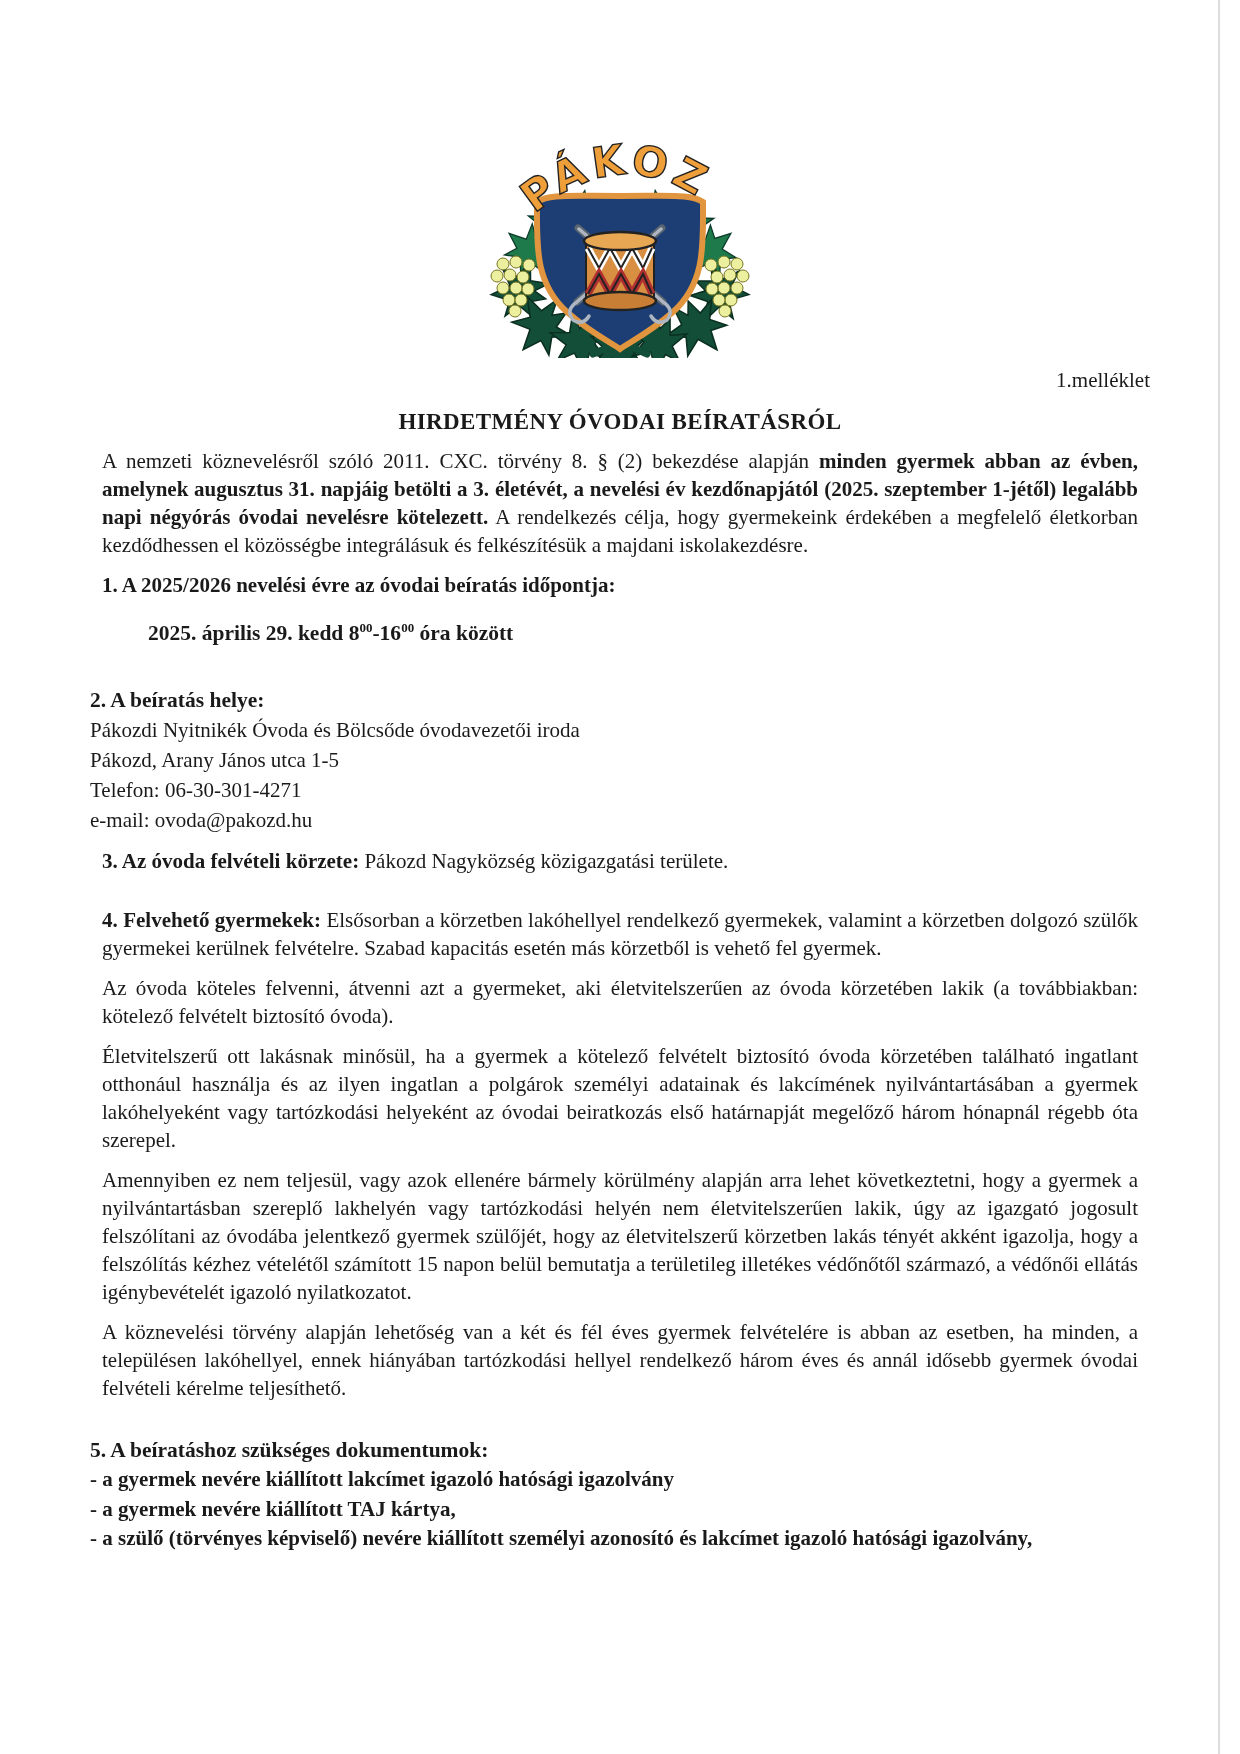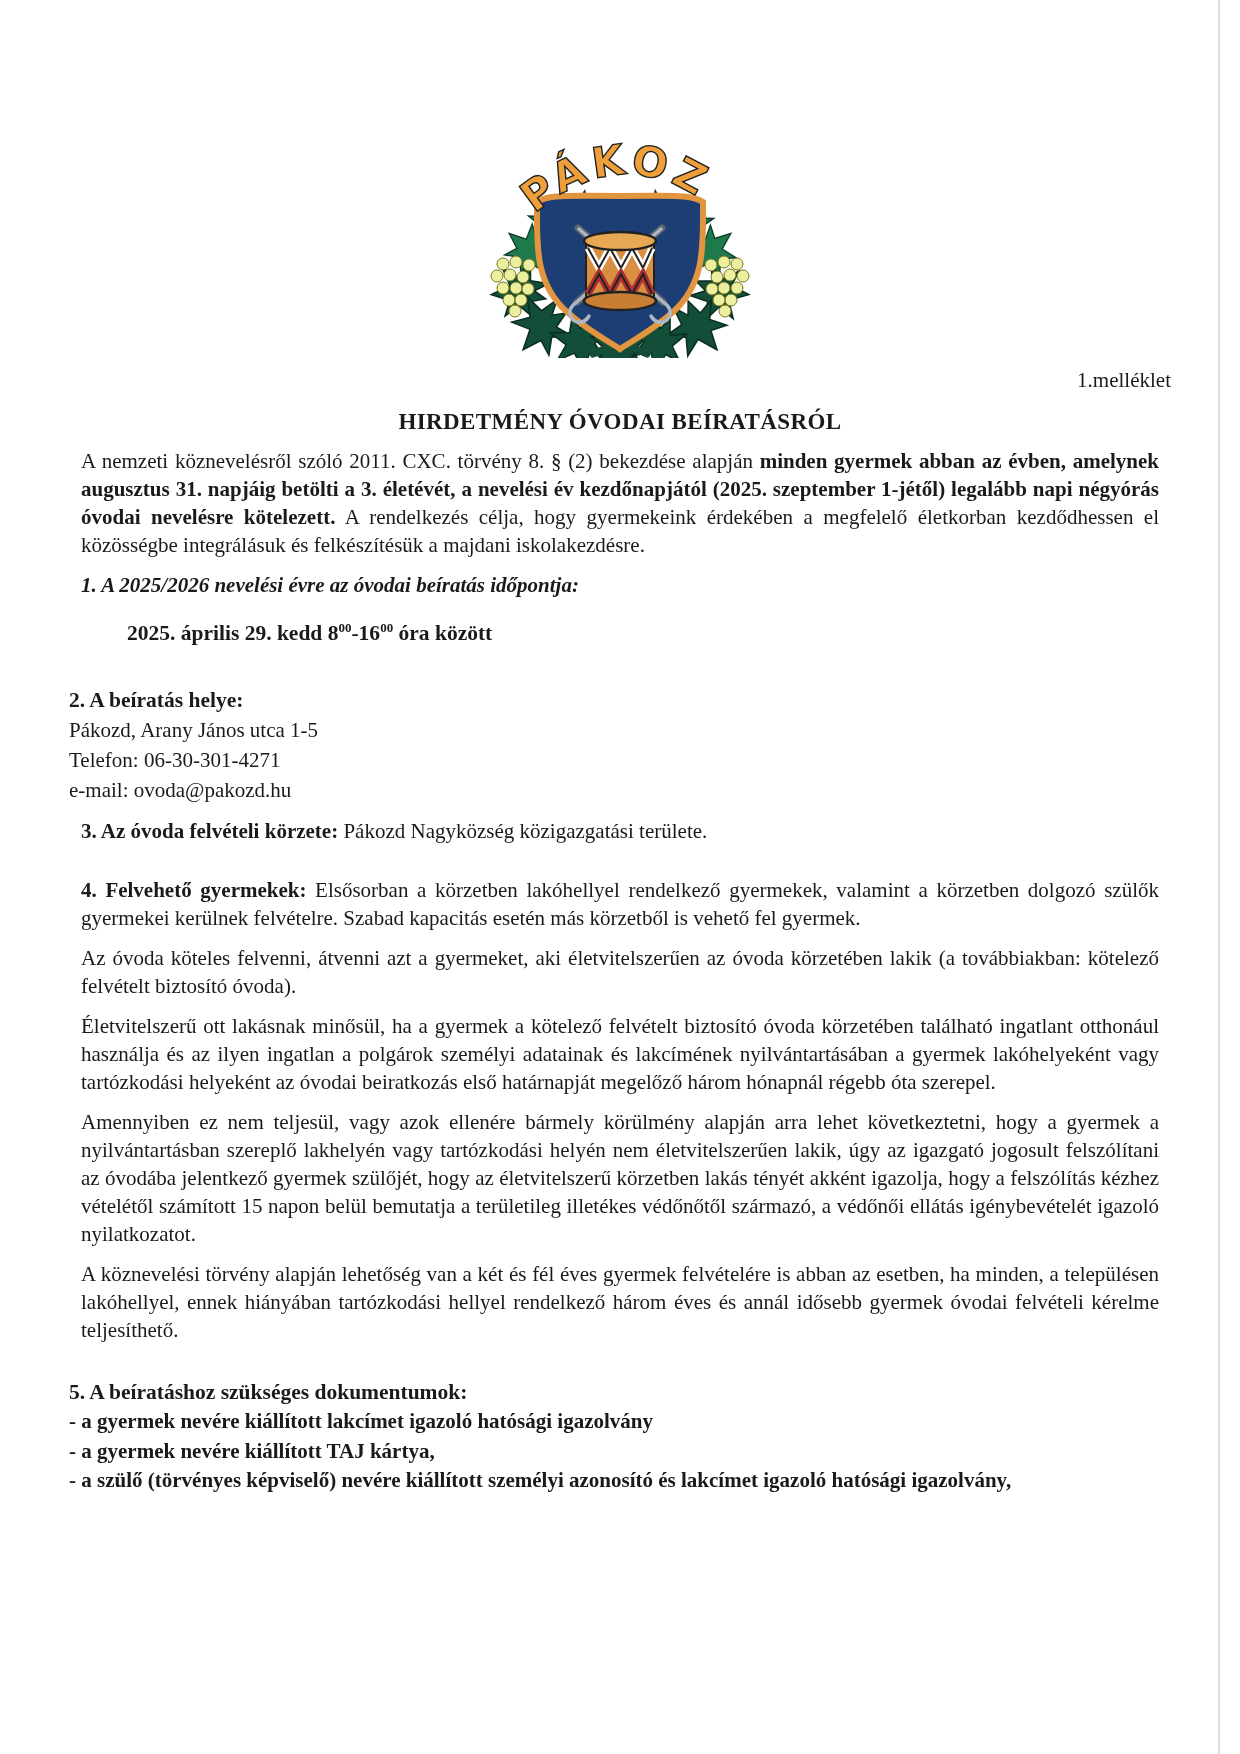--- a/index.html
+++ b/index.html
@@ -5,29 +5,29 @@
   html,body { margin:0; padding:0; background:#e8e8e8; }
   .page {
     position:relative;
     width:1240px; height:1754px;
     margin:0 auto;
     background:#ffffff;
     overflow:hidden;
     font-family:"Liberation Serif","DejaVu Serif",serif;
     color:#1a1a1a;
   }
-  .content { padding:0 69px; }
+  .content { padding:0 90px; }
   .logo-wrap { padding-top:122px; text-align:center; }
   .logo-svg { display:inline-block; }
   .attach { text-align:right; font-size:21px; margin-top:6px; }
   .title { text-align:center; font-size:23px; font-weight:bold; margin-top:16px; letter-spacing:0.4px; }
   p.just { text-align:justify; font-size:21px; line-height:28px; margin:12px; }
   .intro { margin-top:34px; }
   .h-bold { font-weight:bold; }
-  .sec1-h { margin-top:38px; font-size:21.5px;font-style:italic; }
+  .sec1-h { margin-top:38px; font-size:21.5px; }
   .dates { margin-top:13px; margin-left:58px; font-weight:bold; font-size:21.5px; line-height:31px; }
   .dates sup { font-size:13px; }
   .sec2 { margin-top:36px; font-size:21px; line-height:30px; }
   .sec2 .h { font-weight:bold; font-size:21.5px; }
   .sec3 { margin-top:36px; }
   .sec4 { margin-top:31px; }
   .sec5 { margin-top:33px; }
   .sec5-h { font-weight:bold; font-size:21.5px; line-height:30px;margin-top:27px; }
   .sec5 .item { font-weight:bold; font-size:21px; line-height:29.5px; text-align:justify; margin:0; }
   .scan-line { position:absolute; top:0; bottom:0; right:20px; width:2px; background:#cfcfcf; opacity:.7; }
@@ -140,20 +140,21 @@
     <p class="just intro"><span>A nemzeti köznevelésről szóló 2011. CXC. törvény 8. § (2) bekezdése alapján </span><span class="h-bold">minden gyermek abban az évben, amelynek augusztus 31. napjáig betölti a 3. életévét, a nevelési év kezdőnapjától (2025. szeptember 1-jétől) legalább napi négyórás óvodai nevelésre kötelezett.</span><span> A rendelkezés célja, hogy gyermekeink érdekében a megfelelő életkorban kezdődhessen el közösségbe integrálásuk és felkészítésük a majdani iskolakezdésre.</span></p>
 
     <p class="just h-bold sec1-h">1. A 2025/2026 nevelési évre az óvodai beíratás időpontja:</p>
 
     <div class="dates">
       <div><span>2025. április 29. kedd 8</span><sup>00</sup><span>-16</span><sup>00</sup><span> óra között</span></div>
     </div>
 
     <div class="sec2">
       <div class="h">2. A beíratás helye:</div>
+      <div>Pákozdi Nyitnikék Óvoda és Bölcsőde óvodavezetői iroda</div>
       <div>Pákozd, Arany János utca 1-5</div>
       <div>Telefon: 06-30-301-4271</div>
       <div>e-mail: ovoda@pakozd.hu</div>
     </div>
 
     <p class="just sec3"><span class="h-bold">3. Az óvoda felvételi körzete:</span><span> Pákozd Nagyközség közigazgatási területe.</span></p>
 
     <div class="sec4">
       <p class="just"><span class="h-bold">4. Felvehető gyermekek:</span><span> Elsősorban a körzetben lakóhellyel rendelkező gyermekek, valamint a körzetben dolgozó szülők gyermekei kerülnek felvételre. Szabad kapacitás esetén más körzetből is vehető fel gyermek.</span></p>
       <p class="just">Az óvoda köteles felvenni, átvenni azt a gyermeket, aki életvitelszerűen az óvoda körzetében lakik (a továbbiakban: kötelező felvételt biztosító óvoda).</p>

